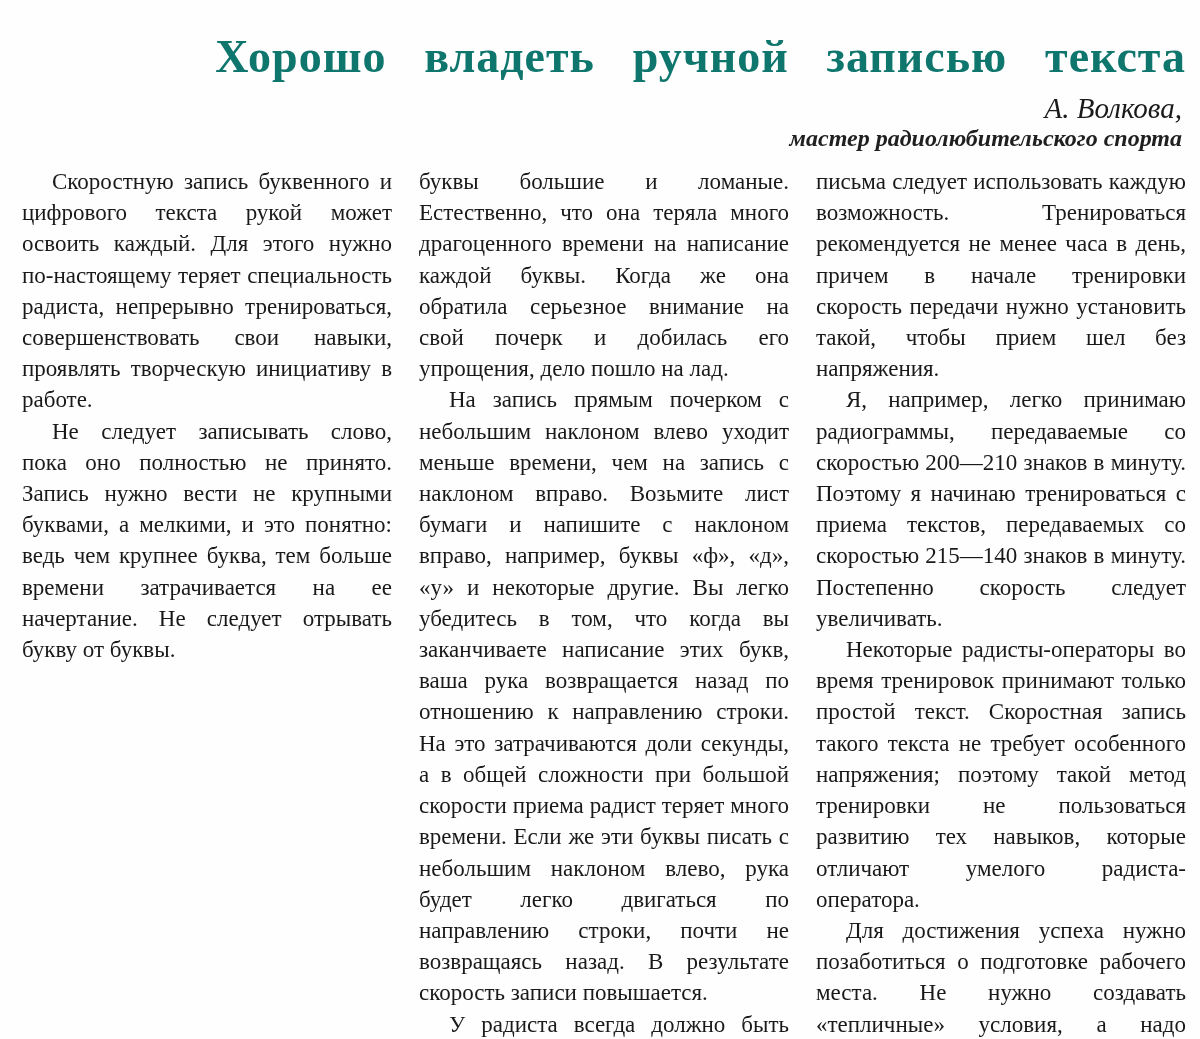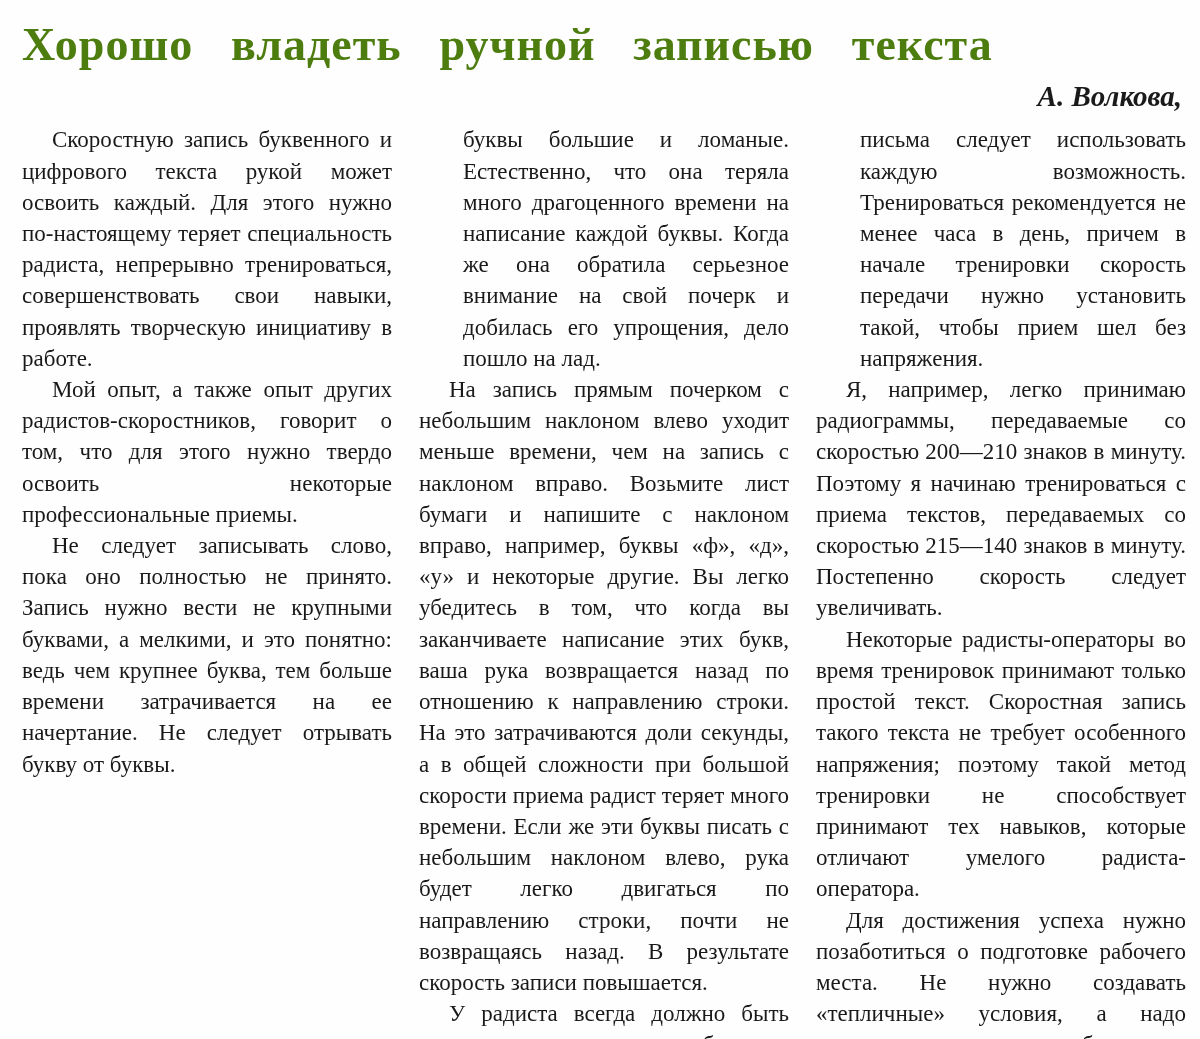--- a/index.html
+++ b/index.html
@@ -15,38 +15,38 @@
     overflow: hidden;
     position: relative;
   }
   .page {
     width: 1200px;
     height: 1039px;
     box-sizing: border-box;
     padding: 10px 14px 0 22px;
   }
   .headline {
-    margin: 8px 0 0 0;
-    text-align: left;
+    margin: 20px 0 0 0;
+    text-align: right;
     font-size: 46px;
     font-weight: 700;
     letter-spacing: 1px;
     word-spacing: 0.55em;
-    color: #4d7c0f;
+    color: #0f766e;
     font-family: "Liberation Serif", serif;
   }
   .byline {
     text-align: right;
     padding-right: 4px;
     margin-top: 10px;
   }
   .byline-name {
     font-size: 29px;
     font-style: italic;
-    font-weight: 700;
+    font-weight: 400;
     color: #1a1a1a;
     line-height: 1.05;
   }
   .byline-role {
     font-size: 24px;
     font-style: italic;
     font-weight: 700;
     color: #1f1f1f;
     line-height: 1.15;
     margin-top: 2px;
@@ -62,52 +62,51 @@
     line-height: 31.2px;
     text-align: justify;
     color: #191919;
   }
   .col p {
     margin: 0;
     text-indent: 30px;
   }
   .col p.cont {
     text-indent: 0;
-    margin-left: 44px;
   }
 </style>
 </head>
 <body>
 
 <div class="page">
 
   <h1 class="headline">Хорошо владеть ручной записью текста</h1>
 
   <div class="byline">
     <div class="byline-name">А. Волкова,</div>
+    <div class="byline-role">мастер радиолюбительского спорта</div>
   </div>
 
   <div class="cols">
 
     <div class="col">
       <p>Скоростную запись буквенного и цифрового текста рукой может освоить каждый. Для этого нужно по-настоящему теряет специальность радиста, непрерывно тренироваться, совершенствовать свои навыки, проявлять творческую инициативу в работе.</p>
-      <p>Мой опыт, а также опыт других радистов-скоростников, говорит о том, что для этого нужно твердо освоить некоторые профессиональные приемы.</p>
       <p>Не следует записывать слово, пока оно полностью не принято. Запись нужно вести не крупными буквами, а мелкими, и это понятно: ведь чем крупнее буква, тем больше времени затрачивается на ее начертание. Не следует отрывать букву от буквы.</p>
 
     </div>
 
     <div class="col">
       <p class="cont">буквы большие и ломаные. Естественно, что она теряла много драгоценного времени на написание каждой буквы. Когда же она обратила серьезное внимание на свой почерк и добилась его упрощения, дело пошло на лад.</p>
       <p>На запись прямым почерком с небольшим наклоном влево уходит меньше времени, чем на запись с наклоном вправо. Возьмите лист бумаги и напишите с наклоном вправо, например, буквы «ф», «д», «у» и некоторые другие. Вы легко убедитесь в том, что когда вы заканчиваете написание этих букв, ваша рука возвращается назад по отношению к направлению строки. На это затрачиваются доли секунды, а в общей сложности при большой скорости приема радист теряет много времени. Если же эти буквы писать с небольшим наклоном влево, рука будет легко двигаться по направлению строки, почти не возвращаясь назад. В результате скорость записи повышается.</p>
       <p>У радиста всегда должно быть наготове несколько небольших хорошо отточенных карандашей средней твердости; ими удобнее писать. Вести запись нужно без напряжения, не нажимая сильно на карандаш.</p>
 
     </div>
 
     <div class="col">
       <p class="cont">письма следует использовать каждую возможность. Тренироваться рекомендуется не менее часа в день, причем в начале тренировки скорость передачи нужно установить такой, чтобы прием шел без напряжения.</p>
       <p>Я, например, легко принимаю радиограммы, передаваемые со скоростью 200—210 знаков в минуту. Поэтому я начинаю тренироваться с приема текстов, передаваемых со скоростью 215—140 знаков в минуту. Постепенно скорость следует увеличивать.</p>
-      <p>Некоторые радисты-операторы во время тренировок принимают только простой текст. Скоростная запись такого текста не требует особенного напряжения; поэтому такой метод тренировки не способствует принимают тех навыков, которые отличают умелого радиста-оператора.</p>
+      <p>Некоторые радисты-операторы во время тренировок принимают только простой текст. Скоростная запись такого текста не требует особенного напряжения; поэтому такой метод тренировки не пользоваться развитию тех навыков, которые отличают умелого радиста-оператора.</p>
       <p>Для достижения успеха нужно позаботиться о подготовке рабочего места. Не нужно создавать «тепличные» условия, а надо приучаться к тому, чтобы уметь вести прием в любой, самой сложной обстановке.</p>
 
     </div>
 
   </div>
 </div>
 
 </body></html>

